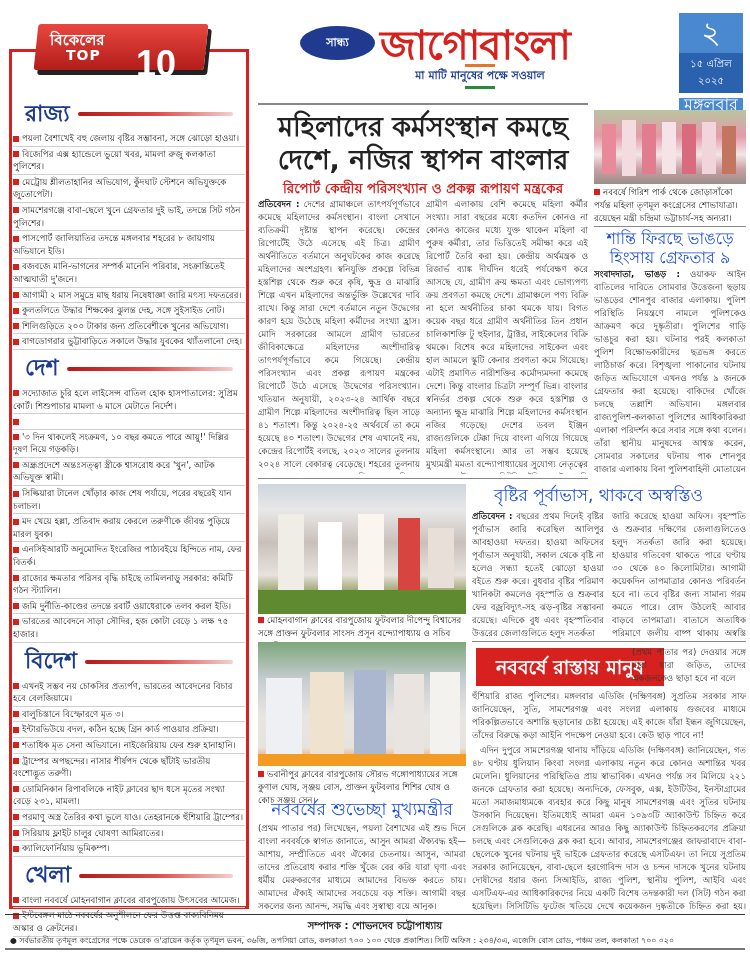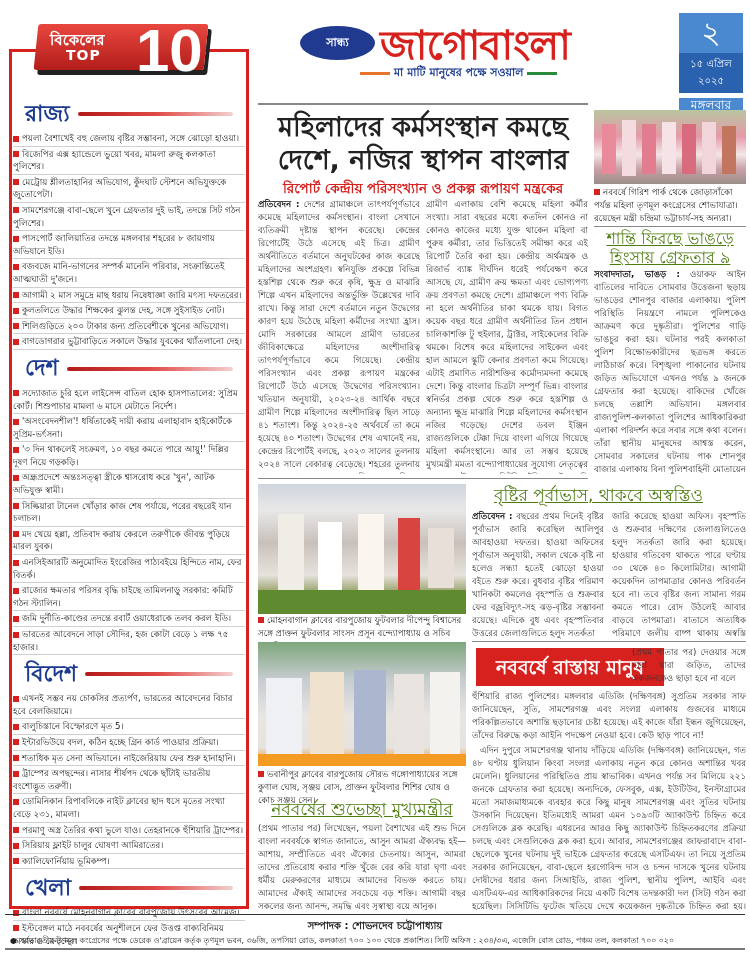--- a/index.html
+++ b/index.html
@@ -3,51 +3,51 @@
 <meta charset="utf-8">
 <style>
   *{box-sizing:border-box;margin:0;padding:0;}
   body{width:750px;height:962px;background:#fff;font-family:"DejaVu Sans",sans-serif;color:#222;position:relative;overflow:hidden;}
   .abs{position:absolute;}
   
   #top10-badge{left:36px;top:16px;width:175px;height:62px;}
   #top10-badge .red{position:absolute;left:0;top:8px;width:170px;height:46px;background:linear-gradient(180deg,#e8473f,#b31d1a);transform:skewX(-6deg);border-radius:3px;box-shadow:4px 5px 0 #222;}
   #top10-badge .t1{position:absolute;left:14px;top:12px;color:#fff;font-size:15px;font-weight:bold;}
   #top10-badge .t2{position:absolute;left:30px;top:31px;color:#fff;font-size:14px;font-weight:bold;letter-spacing:1px;text-align:right;}
-  #top10-badge .t3{position:absolute;left:100px;top:10px;color:#fff;font-size:60px;font-weight:bold;font-family:"Liberation Sans",sans-serif;line-height:50px;}
+  #top10-badge .t3{position:absolute;left:100px;top:23px;color:#fff;font-size:36px;font-weight:bold;font-family:"Liberation Sans",sans-serif;line-height:50px;}
   #left-box{left:9px;top:49px;width:240px;height:860px;border:3px solid #d7211f;border-top:3px solid #d7211f;}
   #left-content{left:13px;top:95px;width:232px;}
   .sec-head{display:flex;align-items:center;height:30px;margin:4px 12px 2px;}
   .sec-title{color:#1d3c8f;font-size:22px;font-weight:bold;font-family:"DejaVu Serif",serif;margin-right:8px;}
   .sec-line{flex:1;height:4px;background:linear-gradient(90deg,#b21b19,#e04845,#f3d0cf);border-radius:2px;}
   .li{font-size:8.6px;line-height:12.6px;padding:1px 0 1px;border-bottom:1px solid #cfcfcf;color:#222;}
   .li .sq{display:inline-block;width:6px;height:6px;background:#d7211f;margin-right:3px;vertical-align:middle;}
   
   #masthead{left:300px;top:12px;width:300px;height:72px;}
   #sandhya{position:absolute;left:0;top:14px;width:75px;height:34px;border-radius:50%;background:#1f3a8f;color:#fff;font-size:11px;text-align:center;line-height:34px;font-weight:bold;}
   #logo{position:absolute;left:80px;top:2px;color:#d7211f;font-size:40px;font-weight:bold;font-family:"DejaVu Serif",serif;letter-spacing:-1px;}
-  #tagline-row{position:absolute;left:60px;top:52px;width:240px;display:flex;align-items:center;}
+  #tagline-row{position:absolute;left:60px;top:52px;width:240px;display:flex;align-items:center;flex-direction:column;}
   #tagline-row .l1{width:30px;height:3px;background:#e8742c;}
   #tagline-row .l2{width:30px;height:3px;background:#2a8a3c;}
   #tagline{font-size:11px;font-weight:bold;color:#1d3c8f;padding:0 4px;white-space:nowrap;}
   #date-box{left:679px;top:13px;width:64px;height:80px;background:#2b62b0;color:#fff;text-align:center;}
   #date-box .pg{font-size:30px;line-height:40px;background:#4a88cf;height:40px;}
   #date-box .dt{font-size:10px;line-height:13px;padding-top:4px;}
-  #date-box .day{font-size:12px;line-height:14px;background:#4a88cf;margin-top:11px;}
+  #date-box .day{font-size:16px;line-height:14px;background:#4a88cf;margin-top:11px;}
   
   .rule{position:absolute;height:2px;background:#888;}
   #main-headline{left:258px;top:110px;width:330px;font-size:27px;font-weight:bold;line-height:33px;color:#222;text-align:center;}
   #main-sub{left:258px;top:178px;width:330px;font-size:13.5px;font-weight:bold;color:#d7211f;text-align:center;}
   .col{position:absolute;font-size:8.6px;line-height:13px;text-align:justify;color:#333;}
   .col b{color:#111;}
   
   .photo{position:absolute;overflow:hidden;}
   .cap{position:absolute;font-size:8.6px;line-height:13px;color:#222;}
   .cap .sq{display:inline-block;width:6px;height:6px;background:#d7211f;margin-right:3px;}
-  .hd{position:absolute;color:#4d7c0f;text-decoration:underline;}
+  .hd{position:absolute;color:#1d4ed8;}
   #rastay{left:476px;top:648px;width:188px;height:38px;background:#d7211f;color:#ffffff;font-size:19px;font-weight:bold;text-align:center;line-height:38px;}
   #footer-editor{left:0;top:918px;width:750px;text-align:center;font-size:10px;font-weight:bold;}
   #footer-addr{left:10px;top:934px;width:735px;font-size:7.8px;white-space:nowrap;overflow:hidden;}
 </style>
 </head>
 <body>
 
 <div id="left-box" class="abs"></div>
 <div id="top10-badge" class="abs">
   <div class="red"></div>
@@ -73,37 +73,37 @@
       <div class="li"><span class="sq"></span><span>কুলতলিতে উদ্ধার শিক্ষকের ঝুলন্ত দেহ, সঙ্গে সুইসাইড নোট।</span></div>
       <div class="li"><span class="sq"></span><span>শিলিগুড়িতে ২০০ টাকার জন্য প্রতিবেশীকে খুনের অভিযোগ।</span></div>
       <div class="li"><span class="sq"></span><span>বাগডোগরার ভুট্টাবাড়িতে সকালে উদ্ধার যুবকের থ্যাঁতলানো দেহ।</span></div>
     </div>
   <div class="sec-head">
     <span class="sec-title">দেশ</span>
     <span class="sec-line"></span>
   </div>
   <div id="list1">
       <div class="li"><span class="sq"></span><span>সদ্যোজাত চুরি হলে লাইসেন্স বাতিল হোক হাসপাতালের: সুপ্রিম কোর্ট। শিশুপাচার মামলা ৬ মাসে মেটাতে নির্দেশ।</span></div>
-      <div class="li"><span class="sq"></span><span>'অসংবেদনশীল'! ধর্ষিতাকেই দায়ী করায় এলাহাবাদ হাইকোর্টকে সুপ্রিম-ভর্ৎসনা।</span></div>
+      <div class="li"><span class="sq"></span></div>
       <div class="li"><span class="sq"></span><span>'৩ দিন থাকলেই সংক্রমণ, ১০ বছর কমতে পারে আয়ু!' দিল্লির দূষণ নিয়ে গড়কড়ি।</span></div>
       <div class="li"><span class="sq"></span><span>অন্ধ্রপ্রদেশে অন্তঃসত্ত্বা স্ত্রীকে শ্বাসরোধ করে 'খুন', আটক অভিযুক্ত স্বামী।</span></div>
       <div class="li"><span class="sq"></span><span>সিল্কিয়ারা টানেল খোঁড়ার কাজ শেষ পর্যায়ে, পরের বছরেই যান চলাচল।</span></div>
       <div class="li"><span class="sq"></span><span>মদ খেয়ে হল্লা, প্রতিবাদ করায় কেরলে তরুণীকে জীবন্ত পুড়িয়ে মারল যুবক।</span></div>
       <div class="li"><span class="sq"></span><span>এনসিইআরটি অনুমোদিত ইংরেজির পাঠ্যবইয়ে হিন্দিতে নাম, ফের বিতর্ক।</span></div>
       <div class="li"><span class="sq"></span><span>রাজ্যের ক্ষমতার পরিসর বৃদ্ধি চাইছে তামিলনাড়ু সরকার: কমিটি গঠন স্ট্যালিন।</span></div>
       <div class="li"><span class="sq"></span><span>জমি দুর্নীতি-কাণ্ডের তদন্তে রবার্ট ওয়াধেরাকে তলব করল ইডি।</span></div>
       <div class="li"><span class="sq"></span><span>ভারতের আবেদনে সাড়া সৌদির, হজ কোটা বেড়ে ১ লক্ষ ৭৫ হাজার।</span></div>
     </div>
   <div class="sec-head">
     <span class="sec-title">বিদেশ</span>
     <span class="sec-line"></span>
   </div>
   <div id="list2">
       <div class="li"><span class="sq"></span><span>এখনই সম্ভব নয় চোকসির প্রত্যর্পণ, ভারতের আবেদনের বিচার হবে বেলজিয়ামে।</span></div>
-      <div class="li"><span class="sq"></span><span>বালুচিস্তানে বিস্ফোরণে মৃত 5।</span></div>
+      <div class="li"><span class="sq"></span><span>বালুচিস্তানে বিস্ফোরণে মৃত ৩।</span></div>
       <div class="li"><span class="sq"></span><span>ইন্টারভিউয়ে বদল, কঠিন হচ্ছে গ্রিন কার্ড পাওয়ার প্রক্রিয়া।</span></div>
       <div class="li"><span class="sq"></span><span>শতাধিক মৃত সেনা অভিযানে। নাইজেরিয়ায় ফের শুরু হানাহানি।</span></div>
       <div class="li"><span class="sq"></span><span>ট্রাম্পের অপছন্দের। নাসার শীর্ষপদ থেকে ছাঁটাই ভারতীয় বংশোদ্ভূত তরুণী।</span></div>
       <div class="li"><span class="sq"></span><span>ডোমিনিকান রিপাবলিকে নাইট ক্লাবের ছাদ ধসে মৃতের সংখ্যা বেড়ে ২৩১, মামলা।</span></div>
       <div class="li"><span class="sq"></span><span>পরমাণু অস্ত্র তৈরির কথা ভুলে যাও। তেহরানকে হুঁশিয়ারি ট্রাম্পের।</span></div>
       <div class="li"><span class="sq"></span><span>সিরিয়ায় ফ্লাইট চালুর ঘোষণা আমিরাতের।</span></div>
       <div class="li"><span class="sq"></span><span>ক্যালিফোর্নিয়ায় ভূমিকম্প।</span></div>
     </div>
   <div class="sec-head">
     <span class="sec-title">খেলা</span>

